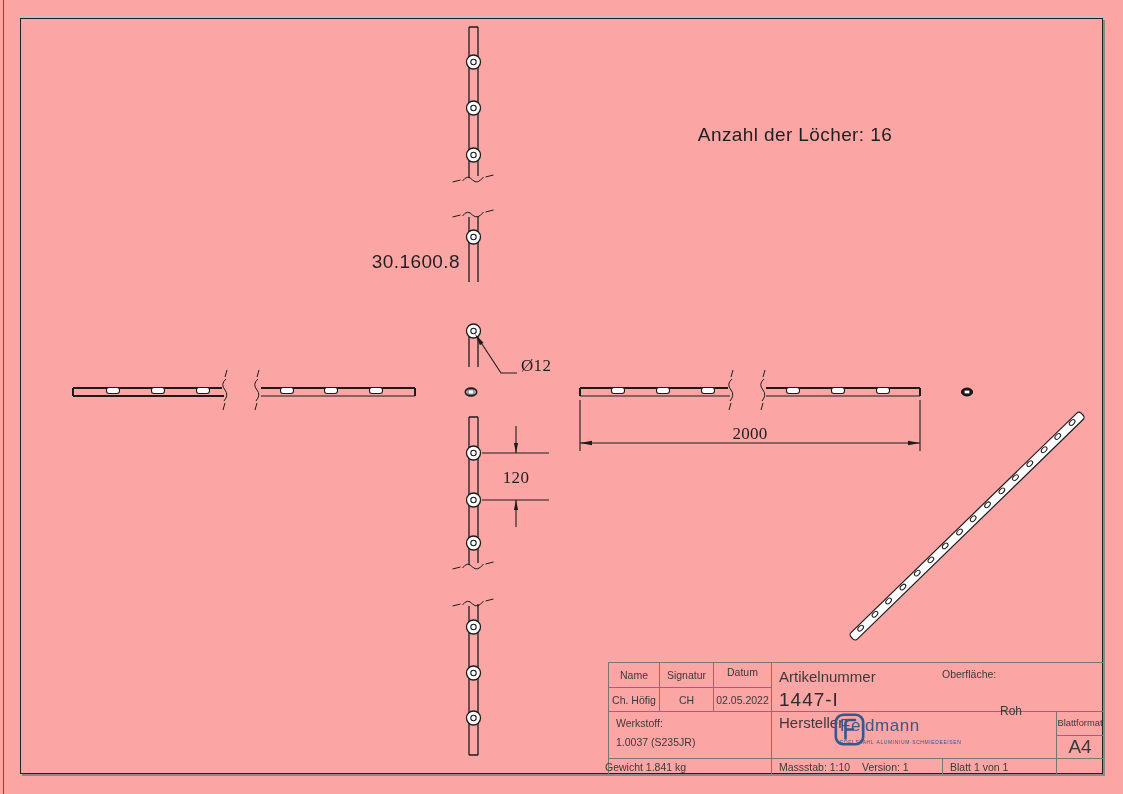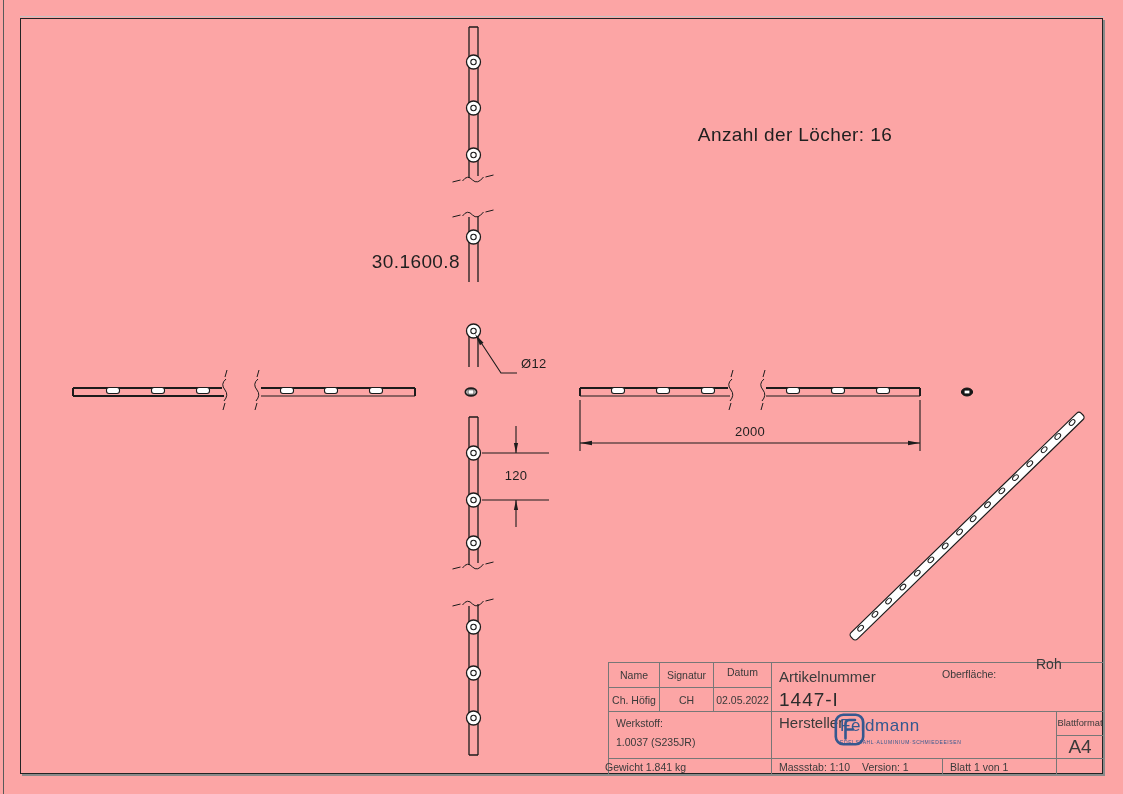--- a/index.html
+++ b/index.html
@@ -6,21 +6,21 @@
   #stage{position:relative;width:1123px;height:794px;background:#fca5a5;overflow:hidden;
          font-family:"Liberation Sans",sans-serif;color:#2b2b2b;}
   .abs{position:absolute;}
   #page-edge{left:3px;top:0;width:1px;height:794px;background:#5a5a5a;}
   #frame-top-shadow{left:20px;top:16px;width:1084px;height:1px;background:#c2c2c2;}
   #drawing-frame{left:20px;top:18px;width:1081px;height:754px;border:1.6px solid #232323;
                  box-shadow:2px 2px 0 #8a8a8a;}
   svg{position:absolute;left:0;top:0;}
   .anno{position:absolute;color:#1f1f1f;}
   .t19{font-size:19px;letter-spacing:.4px;}
-  .t17{font-size:13px;letter-spacing:.3px;}
+  .t17{font-size:17px;letter-spacing:.3px;font-family:Liberation Serif, serif;}
   .ctr{text-align:center;}
   .rgt{text-align:right;}
   
   .tbl-line{position:absolute;background:#777;}
   .tb-txt{position:absolute;font-size:10.5px;color:#3a3a3a;white-space:nowrap;}
   .tb-lbl{position:absolute;font-size:15px;color:#3a3a3a;white-space:nowrap;}
   .tb-big{position:absolute;font-size:19px;letter-spacing:1px;color:#2b2b2b;white-space:nowrap;}
   .cellc{display:flex;align-items:center;justify-content:center;}
   
   #logo{position:absolute;left:834px;top:713px;display:flex;align-items:flex-start;}
@@ -182,21 +182,21 @@
   <div class="tb-txt cellc" style="left:609px;top:662px;width:50px;height:25px;">Name</div>
   <div class="tb-txt cellc" style="left:660px;top:662px;width:53px;height:25px;">Signatur</div>
   <div class="tb-txt cellc" style="left:714px;top:634px;width:57px;height:25px;margin-top:25px;">Datum</div>
   <div class="tb-txt cellc" style="left:609px;top:688px;width:50px;height:23px;">Ch. Höfig</div>
   <div class="tb-txt cellc" style="left:660px;top:688px;width:53px;height:23px;">CH</div>
   <div class="tb-txt cellc" style="left:714px;top:688px;width:57px;height:23px;">02.05.2022</div>
 
   <div class="tb-lbl" style="left:779px;top:668px;">Artikelnummer</div>
   <div class="tb-big" style="left:779px;top:689px;">1447-I</div>
   <div class="tb-lbl" style="left:942px;top:668px;font-size:10.5px;">Oberfläche:</div>
-  <div class="tb-lbl" style="left:1000px;top:656px;font-size:14px;margin-left:36px;">Roh</div>
+  <div class="tb-lbl" style="left:1000px;top:704px;font-size:12px;">Roh</div>
 
   <div class="tb-txt" style="left:616px;top:717px;">Werkstoff:</div>
   <div class="tb-txt" style="left:616px;top:736px;">1.0037 (S235JR)</div>
 
   <div class="tb-lbl" style="left:779px;top:714px;">Hersteller</div>
 
   <div id="logo">
     <svg width="31" height="33" viewBox="0 0 31 33">
       <rect x="1.8" y="1.8" width="27.4" height="29.4" rx="7.5" fill="none" stroke="#35588f" stroke-width="2.6"></rect>
       <path d="M11.5,25.5 V11 q0,-4 4,-4 h5.5 M11.5,16.5 h7.5" fill="none" stroke="#35588f" stroke-width="2.6" stroke-linecap="round"></path>

